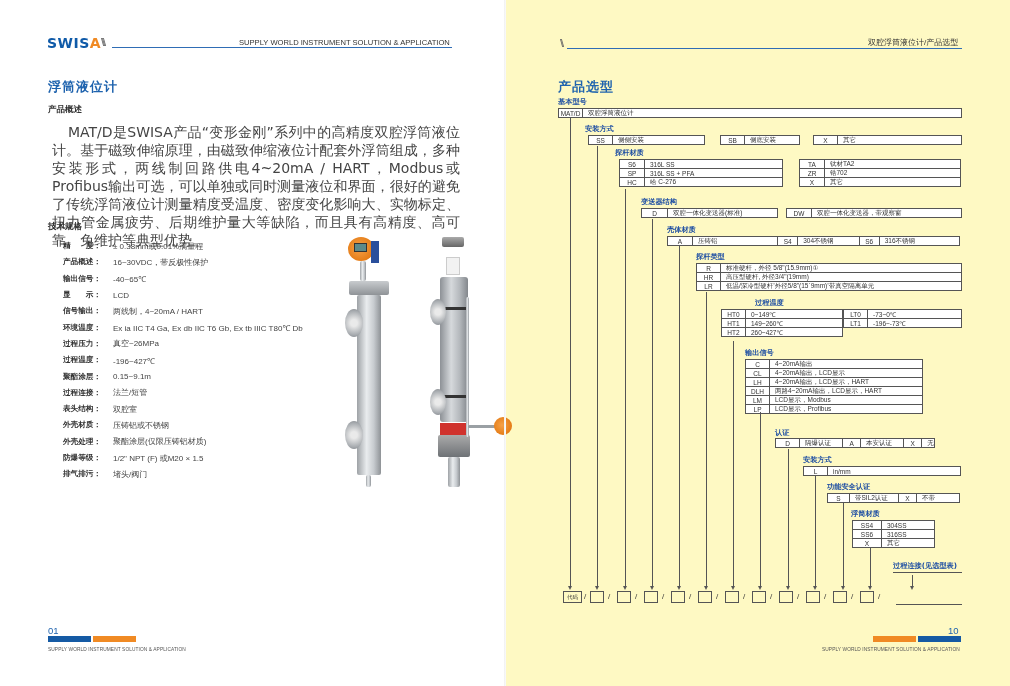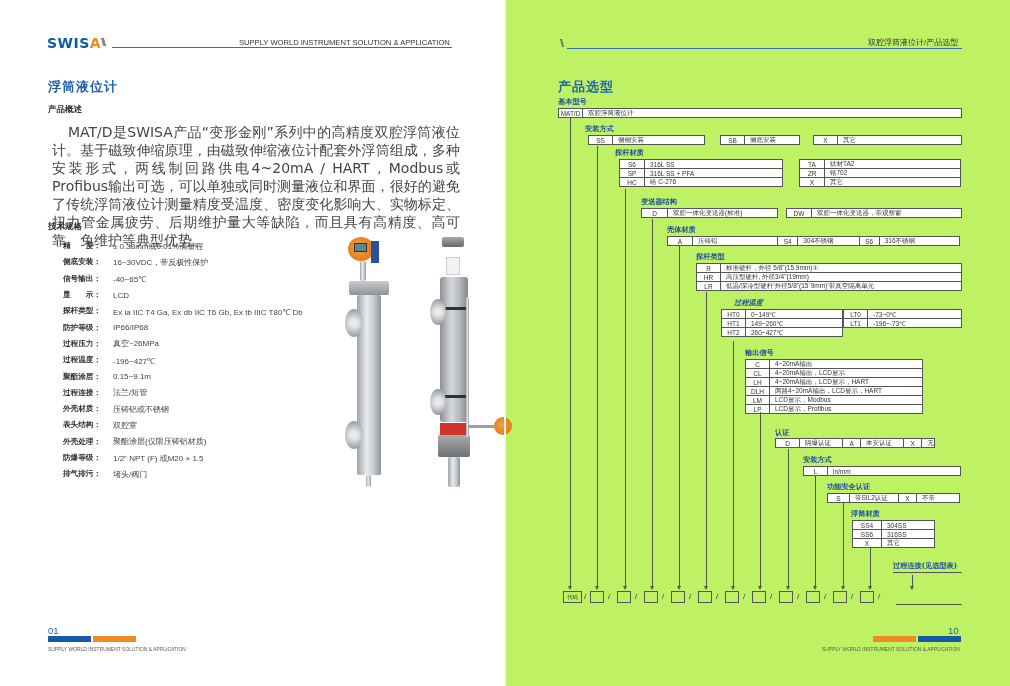--- a/index.html
+++ b/index.html
@@ -1,18 +1,18 @@
 <!DOCTYPE html>
 <html><head>
 <meta charset="utf-8">
 <style>
   * { box-sizing: border-box; margin: 0; padding: 0; }
   html, body { width: 1010px; height: 686px; background: #f4f4f4; overflow: hidden; }
   body { font-family: "DejaVu Sans", "Liberation Sans", sans-serif; color: #333; position: relative; }
-  .spread { position: absolute; left: 0; top: 0; width: 1010px; height: 686px; background: #bef264; }
+  .spread { position: absolute; left: 0; top: 0; width: 1010px; height: 686px; background: #fef9c3; }
   .page { position: absolute; top: 0; height: 686px; background: #fff; }
   .page-left { left: 0; width: 505px; }
   .page-right { left: 505px; width: 505px; }
   .gutter { position: absolute; left: 504px; top: 0; width: 2px; height: 686px; background: linear-gradient(to right, #f0f0f0, #fafafa); }
 
   
   .hdr-line { position: absolute; height: 1px; background: #2f6db5; }
   .logo { position: absolute; left: 47px; top: 35px; font-family: "DejaVu Sans", sans-serif; font-weight: bold; font-size: 14px; letter-spacing: 0.5px; color: #0f5aa8; }
   .logo .a { color: #f08a24; }
   .slashes { position: absolute; font-size: 11px; color: #666; font-family: "Liberation Sans", sans-serif; letter-spacing: -2px; }
@@ -76,62 +76,62 @@
     <div class="subhead" style="left:48px;top:104px;">产品概述</div>
     <p class="intro">MAT/D是SWISA产品“变形金刚”系列中的高精度双腔浮筒液位计。基于磁致伸缩原理，由磁致伸缩液位计配套外浮筒组成，多种安装形式，两线制回路供电4~20mA / HART，Modbus或Profibus输出可选，可以单独或同时测量液位和界面，很好的避免了传统浮筒液位计测量精度受温度、密度变化影响大、实物标定、扭力管金属疲劳、后期维护量大等缺陷，而且具有高精度、高可靠、免维护等典型优势。</p>
 
     <div class="subhead" style="left:48px;top:221px;">技术规格</div>
     <div class="specs" id="specs">
         <div class="spec-row">
           <span class="spec-key">精　　度：</span>
           <span class="spec-val">± 0.38mm或0.01%满量程</span>
         </div>
         <div class="spec-row">
-          <span class="spec-key">侧底安装：</span>
+          <span class="spec-key">产品概述：</span>
           <span class="spec-val">16~30VDC，带反极性保护</span>
         </div>
         <div class="spec-row">
-          <span class="spec-key">信号输出：</span>
+          <span class="spec-key">输出信号：</span>
           <span class="spec-val">-40~65℃</span>
         </div>
         <div class="spec-row">
           <span class="spec-key">显　　示：</span>
           <span class="spec-val">LCD</span>
         </div>
         <div class="spec-row">
-          <span class="spec-key">探杆类型：</span>
+          <span class="spec-key">信号输出：</span>
+          <span class="spec-val">两线制，4~20mA / HART</span>
+        </div>
+        <div class="spec-row">
+          <span class="spec-key">环境温度：</span>
           <span class="spec-val">Ex ia IIC T4 Ga, Ex db IIC T6 Gb, Ex tb IIIC T80℃ Db</span>
-        </div>
-        <div class="spec-row">
-          <span class="spec-key">防护等级：</span>
-          <span class="spec-val">IP66/IP68</span>
         </div>
         <div class="spec-row">
           <span class="spec-key">过程压力：</span>
           <span class="spec-val">真空~26MPa</span>
         </div>
         <div class="spec-row">
           <span class="spec-key">过程温度：</span>
           <span class="spec-val">-196~427℃</span>
         </div>
         <div class="spec-row">
           <span class="spec-key">聚酯涂层：</span>
           <span class="spec-val">0.15~9.1m</span>
         </div>
         <div class="spec-row">
           <span class="spec-key">过程连接：</span>
           <span class="spec-val">法兰/短管</span>
         </div>
         <div class="spec-row">
+          <span class="spec-key">表头结构：</span>
+          <span class="spec-val">双腔室</span>
+        </div>
+        <div class="spec-row">
           <span class="spec-key">外壳材质：</span>
           <span class="spec-val">压铸铝或不锈钢</span>
-        </div>
-        <div class="spec-row">
-          <span class="spec-key">表头结构：</span>
-          <span class="spec-val">双腔室</span>
         </div>
         <div class="spec-row">
           <span class="spec-key">外壳处理：</span>
           <span class="spec-val">聚酯涂层(仅限压铸铝材质)</span>
         </div>
         <div class="spec-row">
           <span class="spec-key">防爆等级：</span>
           <span class="spec-val">1/2" NPT (F) 或M20 × 1.5</span>
         </div>
         <div class="spec-row">
@@ -259,21 +259,21 @@
           </div>
           <div class="r">
             <span class="c" style="width: 24px;">HR</span>
             <span class="d" style="border-right: none; width: 242px;">高压型硬杆, 外径3/4"(19mm)</span>
           </div>
           <div class="r">
             <span class="c" style="width: 24px;">LR</span>
             <span class="d" style="border-right: none; width: 242px;">低温/深冷型硬杆’外径5/8"(15`9mm)’带真空隔离单元</span>
           </div>
         </div>
-        <div class="sel-label" style="left:734px;top:298px;font-style:italic;">过程温度</div>
+        <div class="sel-label" style="left:755px;top:298px;">过程温度</div>
         <div class="tbl" style="left:721px;top:309px;width:122px;">
           <div class="r">
             <span class="c" style="width: 24px;">HT0</span>
             <span class="d" style="border-right: none; width: 98px;">0~149℃</span>
           </div>
           <div class="r">
             <span class="c" style="width: 24px;">HT1</span>
             <span class="d" style="border-right: none; width: 98px;">149~260℃</span>
           </div>
           <div class="r">

